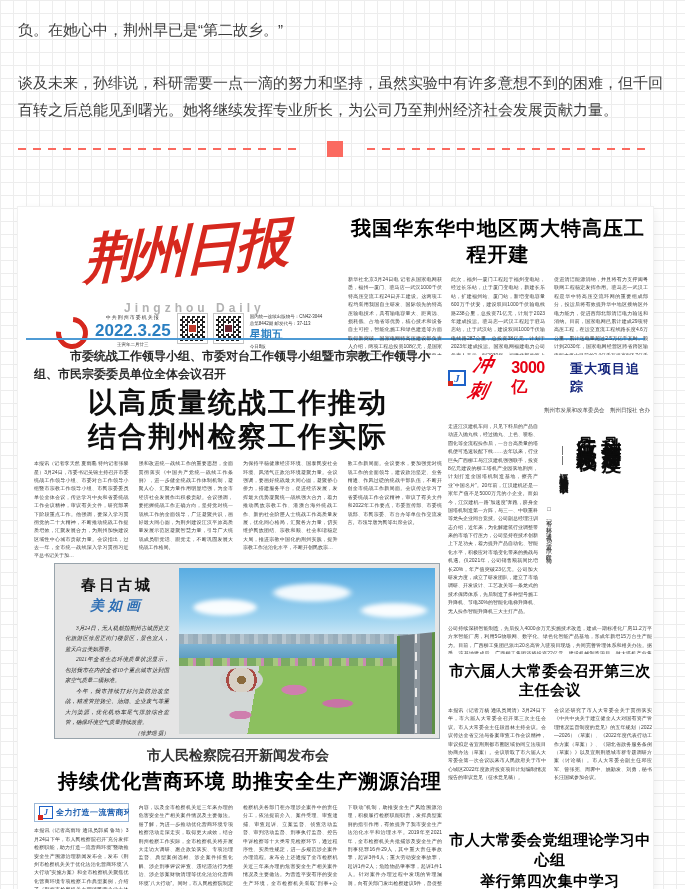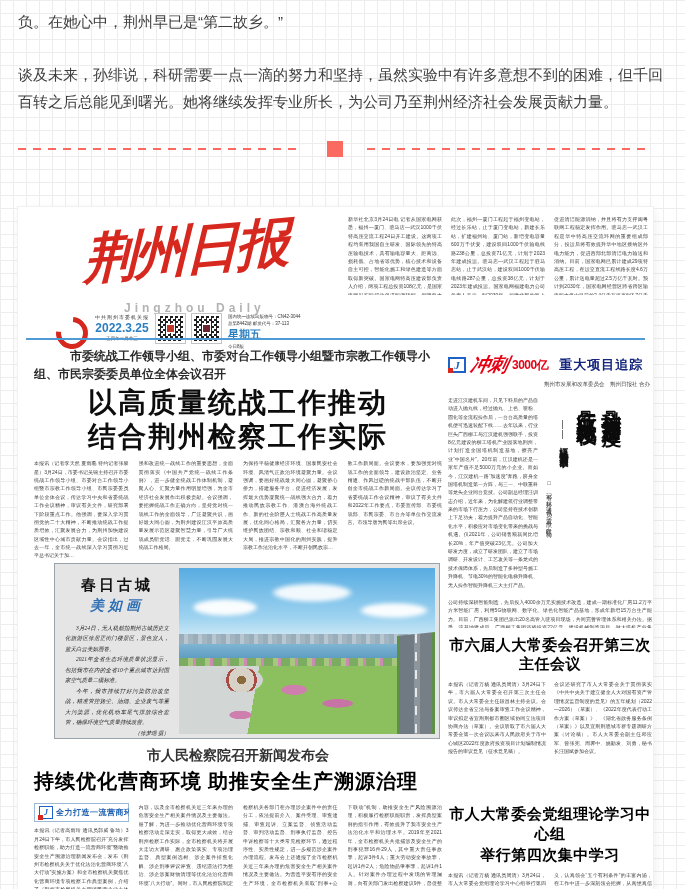--- a/index.html
+++ b/index.html
@@ -9,21 +9,21 @@
     background:#fff;
   }
   .canvas{
     position:relative;width:685px;height:889px;overflow:hidden;
     background-image:
       linear-gradient(#ededed 1px, transparent 1px),
       linear-gradient(90deg, #ededed 1px, transparent 1px);
     background-size:13px 13px;
   }
   
-  .intro{position:absolute;left:18px;top:8px;width:652px;color:#3e3e3e;}
+  .intro{position:absolute;left:18px;top:16px;width:652px;color:#3e3e3e;}
   .intro p{margin:0;font-size:15px;line-height:27px;}
   .intro p + p{margin-top:26px;}
   
   .divider{position:absolute;left:18px;top:140px;width:634px;height:17px;display:flex;align-items:center;}
   .dash{flex:1;height:2px;background:repeating-linear-gradient(90deg,#fb6a60 0 8px,transparent 8px 15px);}
   .sq{width:16px;height:16px;background:#fb6a60;margin:0 24px;}
   
   .paper{
     position:absolute;left:18px;top:207px;width:635px;height:682px;background:#fff;
     box-shadow:0 0 0 1px #f1f1f1, 2px 3px 9px rgba(0,0,0,.07);overflow:hidden;
@@ -35,21 +35,21 @@
     position:absolute;left:14px;top:8px;width:286px;text-align:center;
     font-family:"DejaVu Serif",serif;font-style:italic;font-weight:700;
     font-size:54px;line-height:1;color:#d6281e;letter-spacing:-3px;
     transform:rotate(-5deg) skewX(-5deg);
   }
   .mh-en{position:absolute;left:96px;top:86px;font-weight:700;font-size:12px;color:#b3b3b3;letter-spacing:4px;}
   .mh-info{position:absolute;left:28px;top:99px;display:flex;align-items:flex-start;gap:7px;}
   .swirl{width:22px;height:22px;margin-top:3px;border:5px solid #d6281e;border-top-color:transparent;border-radius:50%;transform:rotate(-40deg);}
   .mh-b1{display:flex;flex-direction:column;align-items:center;gap:1px;}
   .organ{font-size:5px;color:#333;letter-spacing:1px;}
-  .date{font-weight:700;font-size:12px;color:#2a7fc1;}
+  .date{font-weight:700;font-size:17px;color:#2a7fc1;}
   .lunar{font-size:4.5px;color:#333;}
   .qr{position:relative;width:25px;height:25px;background:repeating-conic-gradient(#1f1f1f 0% 25%, #fff 0% 50%);background-size:5px 5px;border:2px solid #fff;outline:1px solid #c4c4c4;}
   .qr i{position:absolute;inset:8px;border:1px solid #fff;}
   .qr1 i{background:#c0392b;}.qr2 i{background:#6e2430;}
   .mh-b2{display:flex;flex-direction:column;gap:1.5px;font-size:4.5px;color:#333;}
   .weekday{font-weight:700;font-size:11px;color:#2a7fc1;}
   .rule{position:absolute;left:8px;right:8px;top:131px;height:2px;background:#4f9bd5;}
   
   .art-power{position:absolute;left:330px;top:8px;width:300px;}
   .power-title{margin:0 0 8px;font-family:"Liberation Serif",serif;font-weight:900;font-size:20px;line-height:1.3;letter-spacing:1px;color:#000;text-align:center;}
@@ -88,34 +88,34 @@
       linear-gradient(100deg,#d2d7d6 0 30%,#8cc05f 30%);}
   .monument{position:absolute;left:16%;top:60%;width:17%;height:15%;border-radius:50%;
     background:radial-gradient(circle,#8a6a3c 0 18%,#d8d1c5 18% 52%,#a94a44 52% 62%,#cfd3d2 62%);}
   .road{position:absolute;right:0;top:40%;width:15%;height:62%;transform:skewY(-6deg);
     background:linear-gradient(90deg,#5d8f46 0 9%,#6f7a82 9% 45%,#8d969d 45% 60%,#767f86 60% 92%,#5d8f46 92%);}
   .road::after{content:"";position:absolute;left:48%;top:0;bottom:0;width:2px;
     background:repeating-linear-gradient(180deg,#e8e8e8 0 9px,transparent 9px 18px);}
   
   .art-proc{position:absolute;left:16px;top:540px;width:408px;}
   .proc-kicker{margin:0;font-weight:600;font-size:14px;color:#333;text-align:center;}
-  .proc-title{margin:3px 0 8px;font-family:"Liberation Serif",serif;font-weight:900;font-size:20px;letter-spacing:1px;color:#000;text-align:left;}
+  .proc-title{margin:3px 0 8px;font-family:"Liberation Serif",serif;font-weight:900;font-size:20px;letter-spacing:1px;color:#000;text-align:right;}
   .cols4p{display:flex;gap:10px;}
   .cols4p .tcol{flex:1;height:96px;}
   .badge{display:flex;align-items:center;gap:3px;border:1px solid #9db9d8;background:#fff;padding:2px 4px;margin-bottom:4px;}
   .badge .btxt{font-weight:700;font-size:8px;letter-spacing:.5px;color:#1d5fb0;white-space:nowrap;}
   .jbox{position:relative;flex:0 0 auto;width:18px;height:16px;border:2px solid #1e62c8;background:#fff;display:flex;align-items:center;justify-content:center;
     font-family:"Liberation Serif",serif;font-style:italic;font-weight:900;font-size:11px;color:#1e62c8;box-sizing:border-box;}
   .jbox::after{content:"";position:absolute;left:-2px;bottom:-2px;width:5px;height:5px;background:#d6281e;}
   .jbox.small{width:14px;height:13px;font-size:8px;border-width:1.5px;}
   
   .right{position:absolute;left:430px;top:145px;width:204px;}
   .banner{display:flex;align-items:center;gap:5px;}
   .sprint-w{font-family:"DejaVu Serif",serif;font-style:italic;font-weight:900;font-size:19px;color:#e60012;transform:skewX(-12deg);letter-spacing:-1px;}
-  .amount{font-weight:900;font-size:12px;color:#e60012;letter-spacing:-.5px;}
+  .amount{font-weight:900;font-size:16px;color:#e60012;letter-spacing:-.5px;}
   .tracker{font-family:Liberation Sans, sans-serif;font-weight:900;font-size:13px;color:#15267d;margin-left:6px;letter-spacing:1px;}
   .organizer{font-size:5.5px;color:#444;text-align:right;margin:3px 2px 0 0;}
   .sprint-art{display:flex;margin-top:8px;height:196px;}
   .sprint-text{width:90px;flex:0 0 auto;}
   .v{writing-mode:vertical-rl;}
   .v-byline{font-size:6px;color:#333;letter-spacing:2px;margin:84px 2px 0 6px;}
   .v-sub{font-family:"Liberation Serif",serif;font-weight:700;font-size:9px;color:#111;letter-spacing:1px;margin:24px 2px 0 2px;}
   .vh{font-family:"Liberation Serif",serif;font-weight:900;font-size:20px;line-height:1;letter-spacing:2px;color:#0b0b0b;margin-left:5px;}
   .sprint-below{margin-top:6px;height:30px;}
   .npc-t{margin:8px 0 6px;font-family:"Liberation Serif",serif;font-weight:900;font-size:15px;letter-spacing:.5px;color:#000;text-align:center;}
@@ -163,20 +163,21 @@
           <span>总第8442期  邮发代号：37-113</span>
           <span class="weekday">星期五</span>
           <span>今日8版</span>
         </div>
       </div>
     </div>
 
     <div class="rule"></div>
 
     <div class="art-power">
+      <h2 class="power-title">我国华东华中地区两大特高压工程开建</h2>
       <div class="cols3">
         <div class="tcol">新华社北京3月24日电 记者从国家电网获悉，福州—厦门、驻马店—武汉1000千伏特高压交流工程24日开工建设。这两项工程均采用我国自主研发、国际领先的特高压输电技术，具有输电容量大、距离远、损耗低、占地省等优势，核心技术和设备自主可控，智能化施工和绿色建造等方面取得新突破。国家电网特高压建设部负责人介绍，两项工程总投资108亿元，是国家电网以实际行动促进能源转型、保障电力供应的具体举措。</div>
         <div class="tcol">此次，福州—厦门工程起于福州变电站，经过长乐站，止于厦门变电站，新建长乐站，扩建福州站、厦门站，新增变电容量600万千伏安，建设双回1000千伏输电线路238公里，总投资71亿元，计划于2023年建成投运。驻马店—武汉工程起于驻马店站，止于武汉站，建设双回1000千伏输电线路287公里，总投资38亿元，计划于2023年建成投运。国家电网福建电力公司负责人表示，到2030年，福建北部的海上风电、核电等清洁能源装机将占全省装机容量的80%，福州—厦门工程投产后，可有力保障福建北部清洁电力送出。</div>
         <div class="tcol">促进清洁能源消纳，并且将有力支撑闽粤联网工程稳定发挥作用。驻马店—武汉工程是华中特高压交流环网的重要组成部分，投运后将有效提升华中地区接纳区外电力能力，促进西部北部清洁电力输送和消纳。目前，国家电网已累计建成29项特高压工程，在运交直流工程线路长度4.6万公里，累计送电量超过2.5万亿千瓦时。预计到2030年，国家电网经营区跨省跨区输电能力将由目前的2.4亿千瓦提高到3.7亿千瓦以上，为助力碳达峰碳中和、保障电力供应、促进绿色低碳发展等方面发挥重要作用。</div>
       </div>
     </div>
 
     <div class="art-united">
       <p class="kicker">市委统战工作领导小组、市委对台工作领导小组暨市宗教工作领导小组、市民宗委委员单位全体会议召开</p>
       <h1 class="u-title">以高质量统战工作推动</h1>

